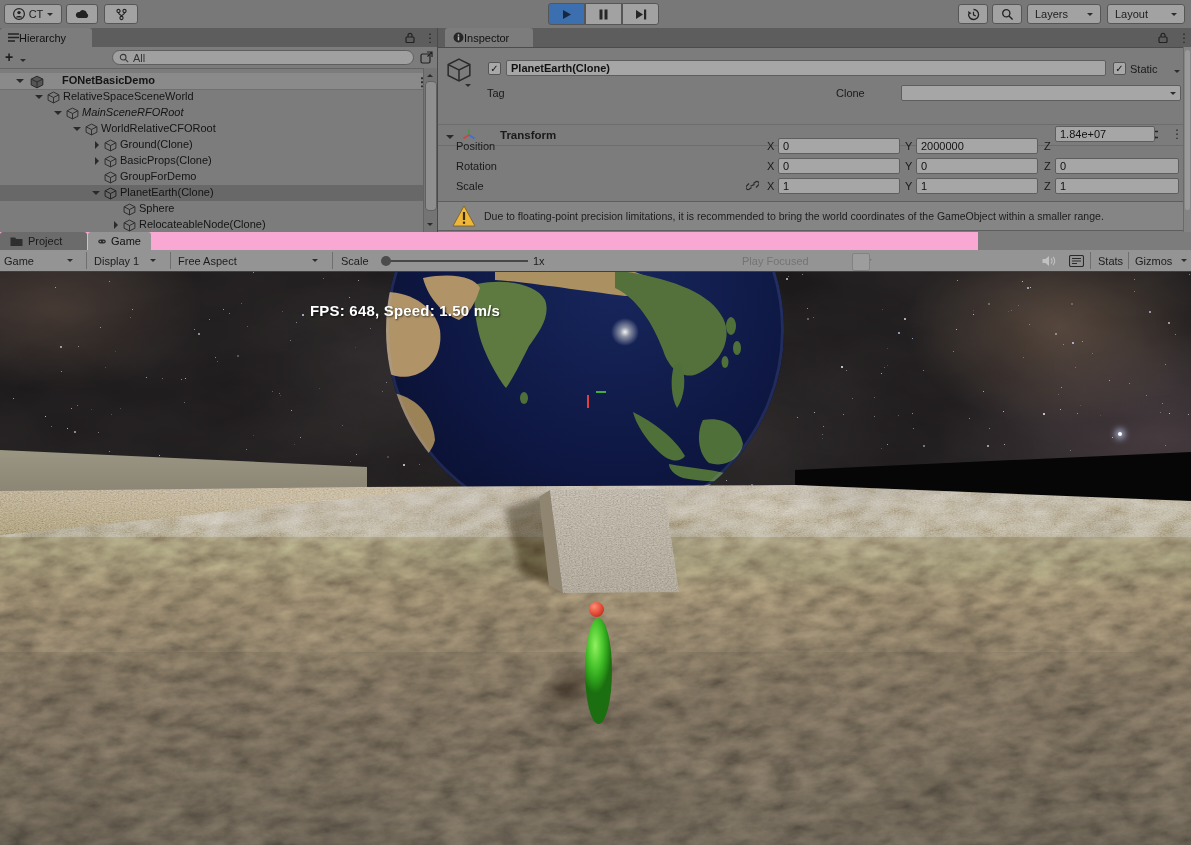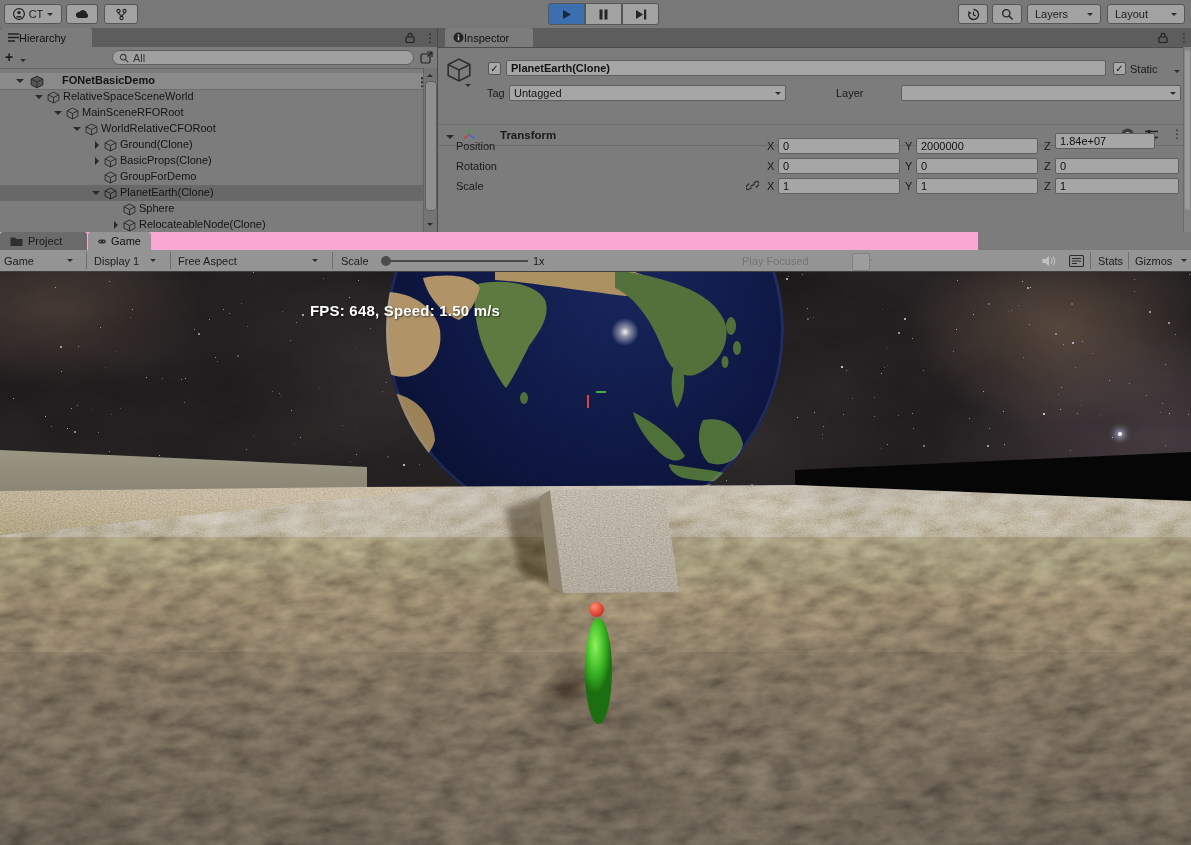--- a/index.html
+++ b/index.html
@@ -208,21 +208,21 @@
             <path d="M1 3.5 L6 6 L11 3.5 M6 6 V11" stroke="#2d2d2d" stroke-width="0.9" fill="none"></path>
           </svg>
         <span class="tlabel-h" style="left:63px;">RelativeSpaceSceneWorld</span>
       </div>
       <div class="trow-h" style="top:37px;">
         <span class="twisty open" style="left:54px;"></span>
         <svg class="cubeicon" style="left:66px;" width="13" height="13" viewBox="0 0 12 12">
             <path d="M6 1 L11 3.5 V8.5 L6 11 L1 8.5 V3.5 Z" fill="none" stroke="#2d2d2d" stroke-width="0.9"></path>
             <path d="M1 3.5 L6 6 L11 3.5 M6 6 V11" stroke="#2d2d2d" stroke-width="0.9" fill="none"></path>
           </svg>
-        <span class="tlabel-h" style="left:82px;">MainSceneRFORoot</span>
+        <span class="tlabel-h" style="left:82px;font-style:italic;">MainSceneRFORoot</span>
       </div>
       <div class="trow-h" style="top:53px;">
         <span class="twisty open" style="left:73px;"></span>
         <svg class="cubeicon" style="left:85px;" width="13" height="13" viewBox="0 0 12 12">
             <path d="M6 1 L11 3.5 V8.5 L6 11 L1 8.5 V3.5 Z" fill="none" stroke="#2d2d2d" stroke-width="0.9"></path>
             <path d="M1 3.5 L6 6 L11 3.5 M6 6 V11" stroke="#2d2d2d" stroke-width="0.9" fill="none"></path>
           </svg>
         <span class="tlabel-h" style="left:101px;">WorldRelativeCFORoot</span>
       </div>
       <div class="trow-h" style="top:69px;">
@@ -305,25 +305,21 @@
         <span>✓</span>
       </div>
     <div class="ifield" style="left:68px;top:32px;width:600px;font-weight:bold;"><span>PlanetEarth(Clone)</span></div>
     <div class="cb" style="left:675px;top:34px;">
         <span>✓</span>
       </div>
     <span class="ilabel" style="left:692px;top:35px;">Static</span>
     <span class="arr small abs" style="left:736px;top:39px;"></span>
 
     <span class="ilabel" style="left:49px;top:59px;">Tag</span>
-    <div class="dd" style="left:71px;top:57px;width:277px;">
-      <span>Untagged</span>
-      <span class="arr small"></span>
-    </div>
-    <span class="ilabel" style="left:398px;top:59px;">Layer</span>
+    <span class="ilabel" style="left:398px;top:59px;">Clone</span>
     <div class="dd" style="left:463px;top:57px;width:280px;">
       <span></span>
       <span class="arr small"></span>
     </div>
 
     <div class="comp-head" style="top:96px;">
       <span class="twisty open" style="left:8px;top:7px;"></span>
       <svg class="abs" style="left:24px;top:3px;" width="14" height="14" viewBox="0 0 14 14">
           <path d="M7 1 V7" stroke="#3d9e3d" stroke-width="1.6"></path>
           <path d="M7 7 L1.5 10.5" stroke="#c44" stroke-width="1.6"></path>
@@ -341,21 +337,21 @@
         </svg>
       <span class="abs panel-kebab" style="left:733px;top:2px;">⋮</span>
     </div>
 
     <span class="ilabel" style="left:18px;top:112px;">Position</span>
     <span class="ilabel" style="left:329px;top:112px;">X</span>
     <div class="ifield" style="left:340px;top:110px;width:122px;"><span>0</span></div>
     <span class="ilabel" style="left:467px;top:112px;">Y</span>
     <div class="ifield" style="left:478px;top:110px;width:122px;"><span>2000000</span></div>
     <span class="ilabel" style="left:606px;top:112px;">Z</span>
-    <div class="ifield" style="left:617px;top:105px;width:100px;"><span>1.84e+07</span></div>
+    <div class="ifield" style="left:617px;top:98px;width:100px;"><span>1.84e+07</span></div>
 
     <span class="ilabel" style="left:18px;top:132px;">Rotation</span>
     <span class="ilabel" style="left:329px;top:132px;">X</span>
     <div class="ifield" style="left:340px;top:130px;width:122px;"><span>0</span></div>
     <span class="ilabel" style="left:467px;top:132px;">Y</span>
     <div class="ifield" style="left:478px;top:130px;width:122px;"><span>0</span></div>
     <span class="ilabel" style="left:606px;top:132px;">Z</span>
     <div class="ifield" style="left:617px;top:130px;width:124px;"><span>0</span></div>
 
     <span class="ilabel" style="left:18px;top:152px;">Scale</span>
@@ -364,20 +360,28 @@
         <path d="M7.5 3.5 L9.8 1.7 a2.2 2.2 0 0 1 3 3 L10 7.5" fill="none" stroke="#2a2a2a" stroke-width="1.2"></path>
         <path d="M4.5 6.2 L8.5 4.4" stroke="#2a2a2a" stroke-width="1.2"></path>
       </svg>
     <span class="ilabel" style="left:329px;top:152px;">X</span>
     <div class="ifield" style="left:340px;top:150px;width:122px;"><span>1</span></div>
     <span class="ilabel" style="left:467px;top:152px;">Y</span>
     <div class="ifield" style="left:478px;top:150px;width:122px;"><span>1</span></div>
     <span class="ilabel" style="left:606px;top:152px;">Z</span>
     <div class="ifield" style="left:617px;top:150px;width:124px;"><span>1</span></div>
 
+    <div class="warnbox" style="top:173px;">
+      <svg class="abs" style="left:14px;top:3px;" width="24" height="22" viewBox="0 0 24 22">
+        <path d="M12 1 L23 21 H1 Z" fill="#eeb73c" stroke="#7a5c10" stroke-width="0.8"></path>
+        <rect x="10.9" y="7" width="2.2" height="8" fill="#3a2c05"></rect>
+          <rect x="10.9" y="16.6" width="2.2" height="2.2" fill="#3a2c05"></rect>
+      </svg>
+      <span class="abs" style="left:46px;top:8px;font-size:10.5px;color:#1c1c1c;width:695px;">Due to floating-point precision limitations, it is recommended to bring the world coordinates of the GameObject within a smaller range.</span>
+    </div>
     <div class="abs" style="right:0;top:19px;width:7px;height:185px;background:#848484;border-left:1px solid #6a6a6a;">
       <div class="abs" style="left:1px;top:3px;width:5px;height:160px;background:#9a9a9a;border-radius:3px;"></div>
     </div>
   </section>
 
   <div id="btabs">
     <div class="btab" style="left:0;width:87px;background:#6b6b6b;color:#1a1a1a;">
       <svg width="13" height="11" viewBox="0 0 13 11">
           <path d="M0.5 1.5 H5 L6.3 3 H12.5 V10 H0.5 Z" fill="#2f2f2f"></path>
         </svg>

